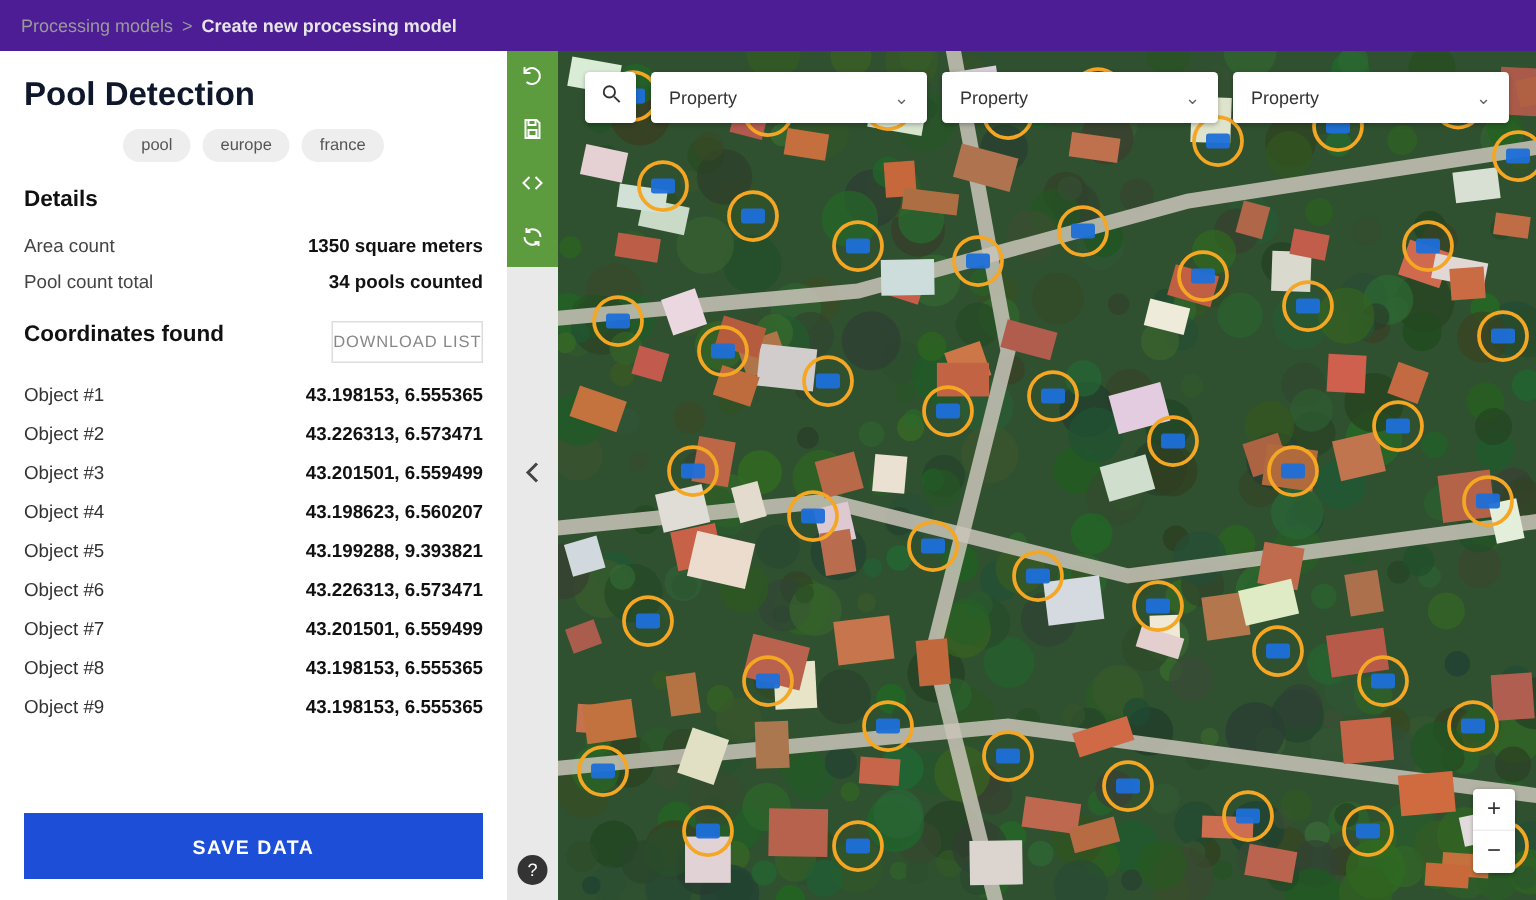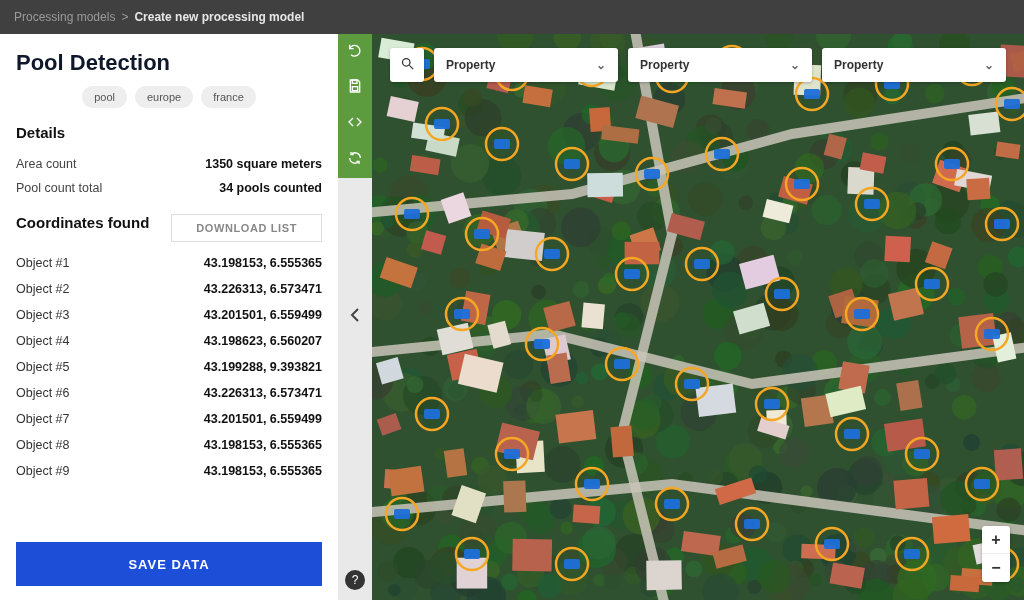--- a/index.html
+++ b/index.html
@@ -1,43 +1,43 @@
 <!DOCTYPE html>
 <html><head>
 <meta charset="utf-8">
 <style>
   * { box-sizing: border-box; margin: 0; padding: 0; }
   html, body { width: 1024px; height: 600px; font-family: -apple-system, "Helvetica Neue", Arial, sans-serif; overflow: hidden; background: #fff; }
-  .topbar { height: 34px; background: #404040; color: #cfcfcf; display: flex; align-items: center; padding: 0 14px; font-size: 12px; }
+  .topbar { height: 34px; background: #4c1d95; color: #cfcfcf; display: flex; align-items: center; padding: 0 14px; font-size: 12px; }
   .topbar .crumb { color: #9a9a9a; }
   .topbar .sep { margin: 0 6px; color: #9a9a9a; }
   .topbar .current { color: #e6e6e6; font-weight: 600; }
   .main { display: flex; height: 566px; }
   .leftpanel { width: 338px; height: 100%; background: #fff; display: flex; flex-direction: column; padding: 16px 16px 14px 16px; }
   .leftpanel h1 { font-size: 22px; font-weight: 800; color: #0f172a; margin-bottom: 10px; }
   .tags { display: flex; gap: 8px; margin-bottom: 16px; justify-content: center; }
   .tag { background: #eeeeee; color: #555; border-radius: 14px; font-size: 11px; padding: 5px 12px; }
   .section-h { font-size: 15px; font-weight: 700; color: #111; margin-bottom: 11px; }
   .detail-row { display: flex; justify-content: space-between; font-size: 12.5px; color: #222; padding: 5px 0; }
   .detail-row .label { color: #444; }
   .detail-row .value { font-weight: 700; color: #111; }
   .coords-head { display: flex; justify-content: space-between; align-items: flex-start; margin-top: 14px; margin-bottom: 8px; }
-  .download-btn { border: 1px solid #ddd; background: #fff; color: #888; font-size: 11px; letter-spacing: 0.6px; padding: 7px 24px; font-weight: 700; cursor: pointer; }
+  .download-btn { border: 1px solid #ddd; background: #fff; color: #888; font-size: 11px; letter-spacing: 0.6px; padding: 7px 0; font-weight: 400; cursor: pointer; }
   .coord-list { flex: 1; overflow: hidden; }
   .coord-row { display: flex; justify-content: space-between; font-size: 12.5px; padding: 6px 0; }
   .coord-row .cl { color: #333; }
   .coord-row .cv { font-weight: 700; color: #111; }
   .save-btn { width: 100%; height: 44px; background: #1d4ed8; color: #fff; font-size: 13px; font-weight: 700; letter-spacing: 1px; border: none; cursor: pointer; margin-top: 10px; }
   .toolstrip { width: 34px; height: 100%; background: #e9e9e9; display: flex; flex-direction: column; align-items: center; position: relative; }
   .toolgroup-top { width: 34px; background: #5c9c3e; display: flex; flex-direction: column; }
   .toolbtn { width: 34px; height: 36px; display: flex; align-items: center; justify-content: center; color: #fff; cursor: pointer; }
   .toolbtn svg { width: 16px; height: 16px; fill: currentColor; stroke: currentColor; }
   .collapse-btn { position: absolute; top: 50%; transform: translateY(-50%); width: 34px; height: 36px; display: flex; align-items: center; justify-content: center; color: #444; cursor: pointer; }
   .help-btn { position: absolute; bottom: 10px; width: 20px; height: 20px; border-radius: 50%; background: #333; color: #fff; font-size: 12px; display: flex; align-items: center; justify-content: center; cursor: pointer; }
-  .mapwrap { flex: 1; position: relative; overflow: hidden; background: #f0abfc; font-weight: bold; }
+  .mapwrap { flex: 1; position: relative; overflow: hidden; background: #f0abfc; }
   .aerial { position: absolute; inset: 0; }
   .aerial svg { width: 100%; height: 100%; display: block; }
   .map-topbar { position: absolute; top: 14px; left: 18px; right: 18px; height: 34px; display: flex; gap: 10px; }
   .searchbtn { width: 34px; height: 34px; background: #fff; border-radius: 3px; display: flex; align-items: center; justify-content: center; cursor: pointer; box-shadow: 0 1px 3px rgba(0,0,0,0.25); }
   .dropdown { flex: 1; height: 34px; background: #fff; border-radius: 3px; display: flex; align-items: center; justify-content: space-between; padding: 0 12px; font-size: 12px; color: #333; cursor: pointer; box-shadow: 0 1px 3px rgba(0,0,0,0.25); }
   .dropdown .chev { color: #666; }
   .zoomctrl { position: absolute; right: 14px; bottom: 18px; width: 28px; background: #fff; border-radius: 3px; box-shadow: 0 1px 3px rgba(0,0,0,0.3); display: flex; flex-direction: column; }
   .zoombtn { height: 28px; display: flex; align-items: center; justify-content: center; font-size: 16px; color: #333; cursor: pointer; }
   .zoombtn:first-child { border-bottom: 1px solid #eee; }
 </style>

